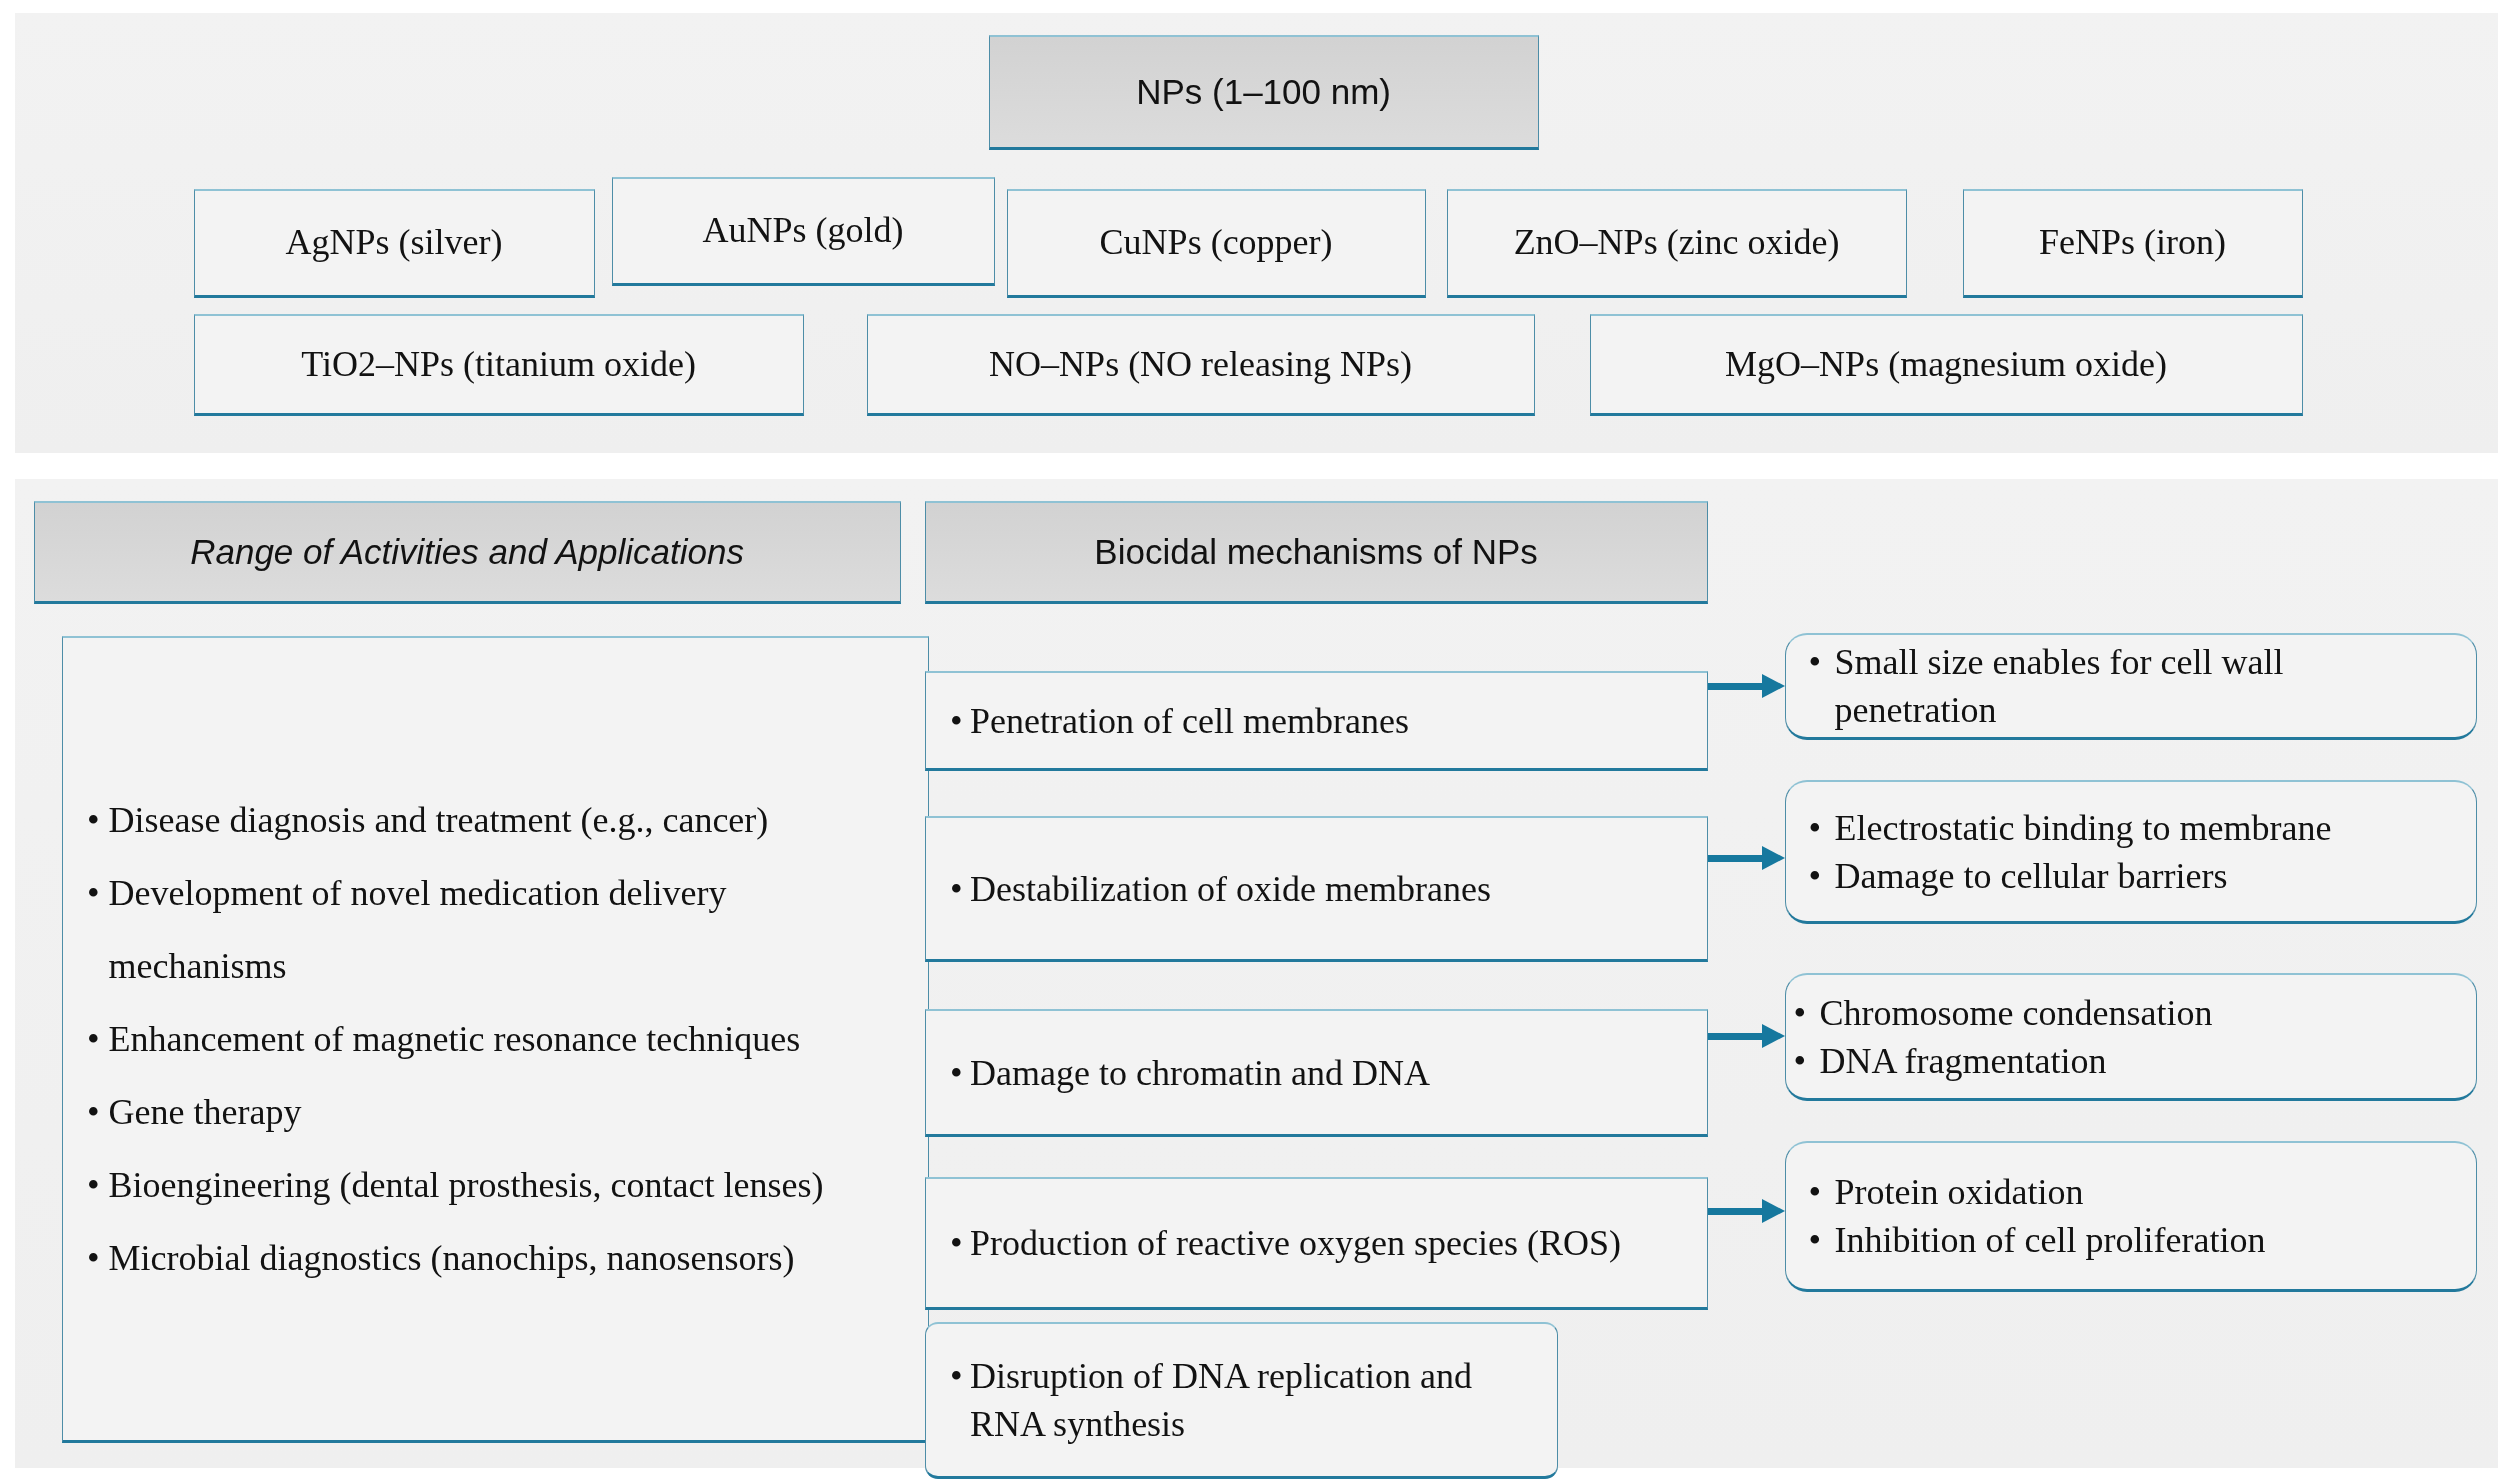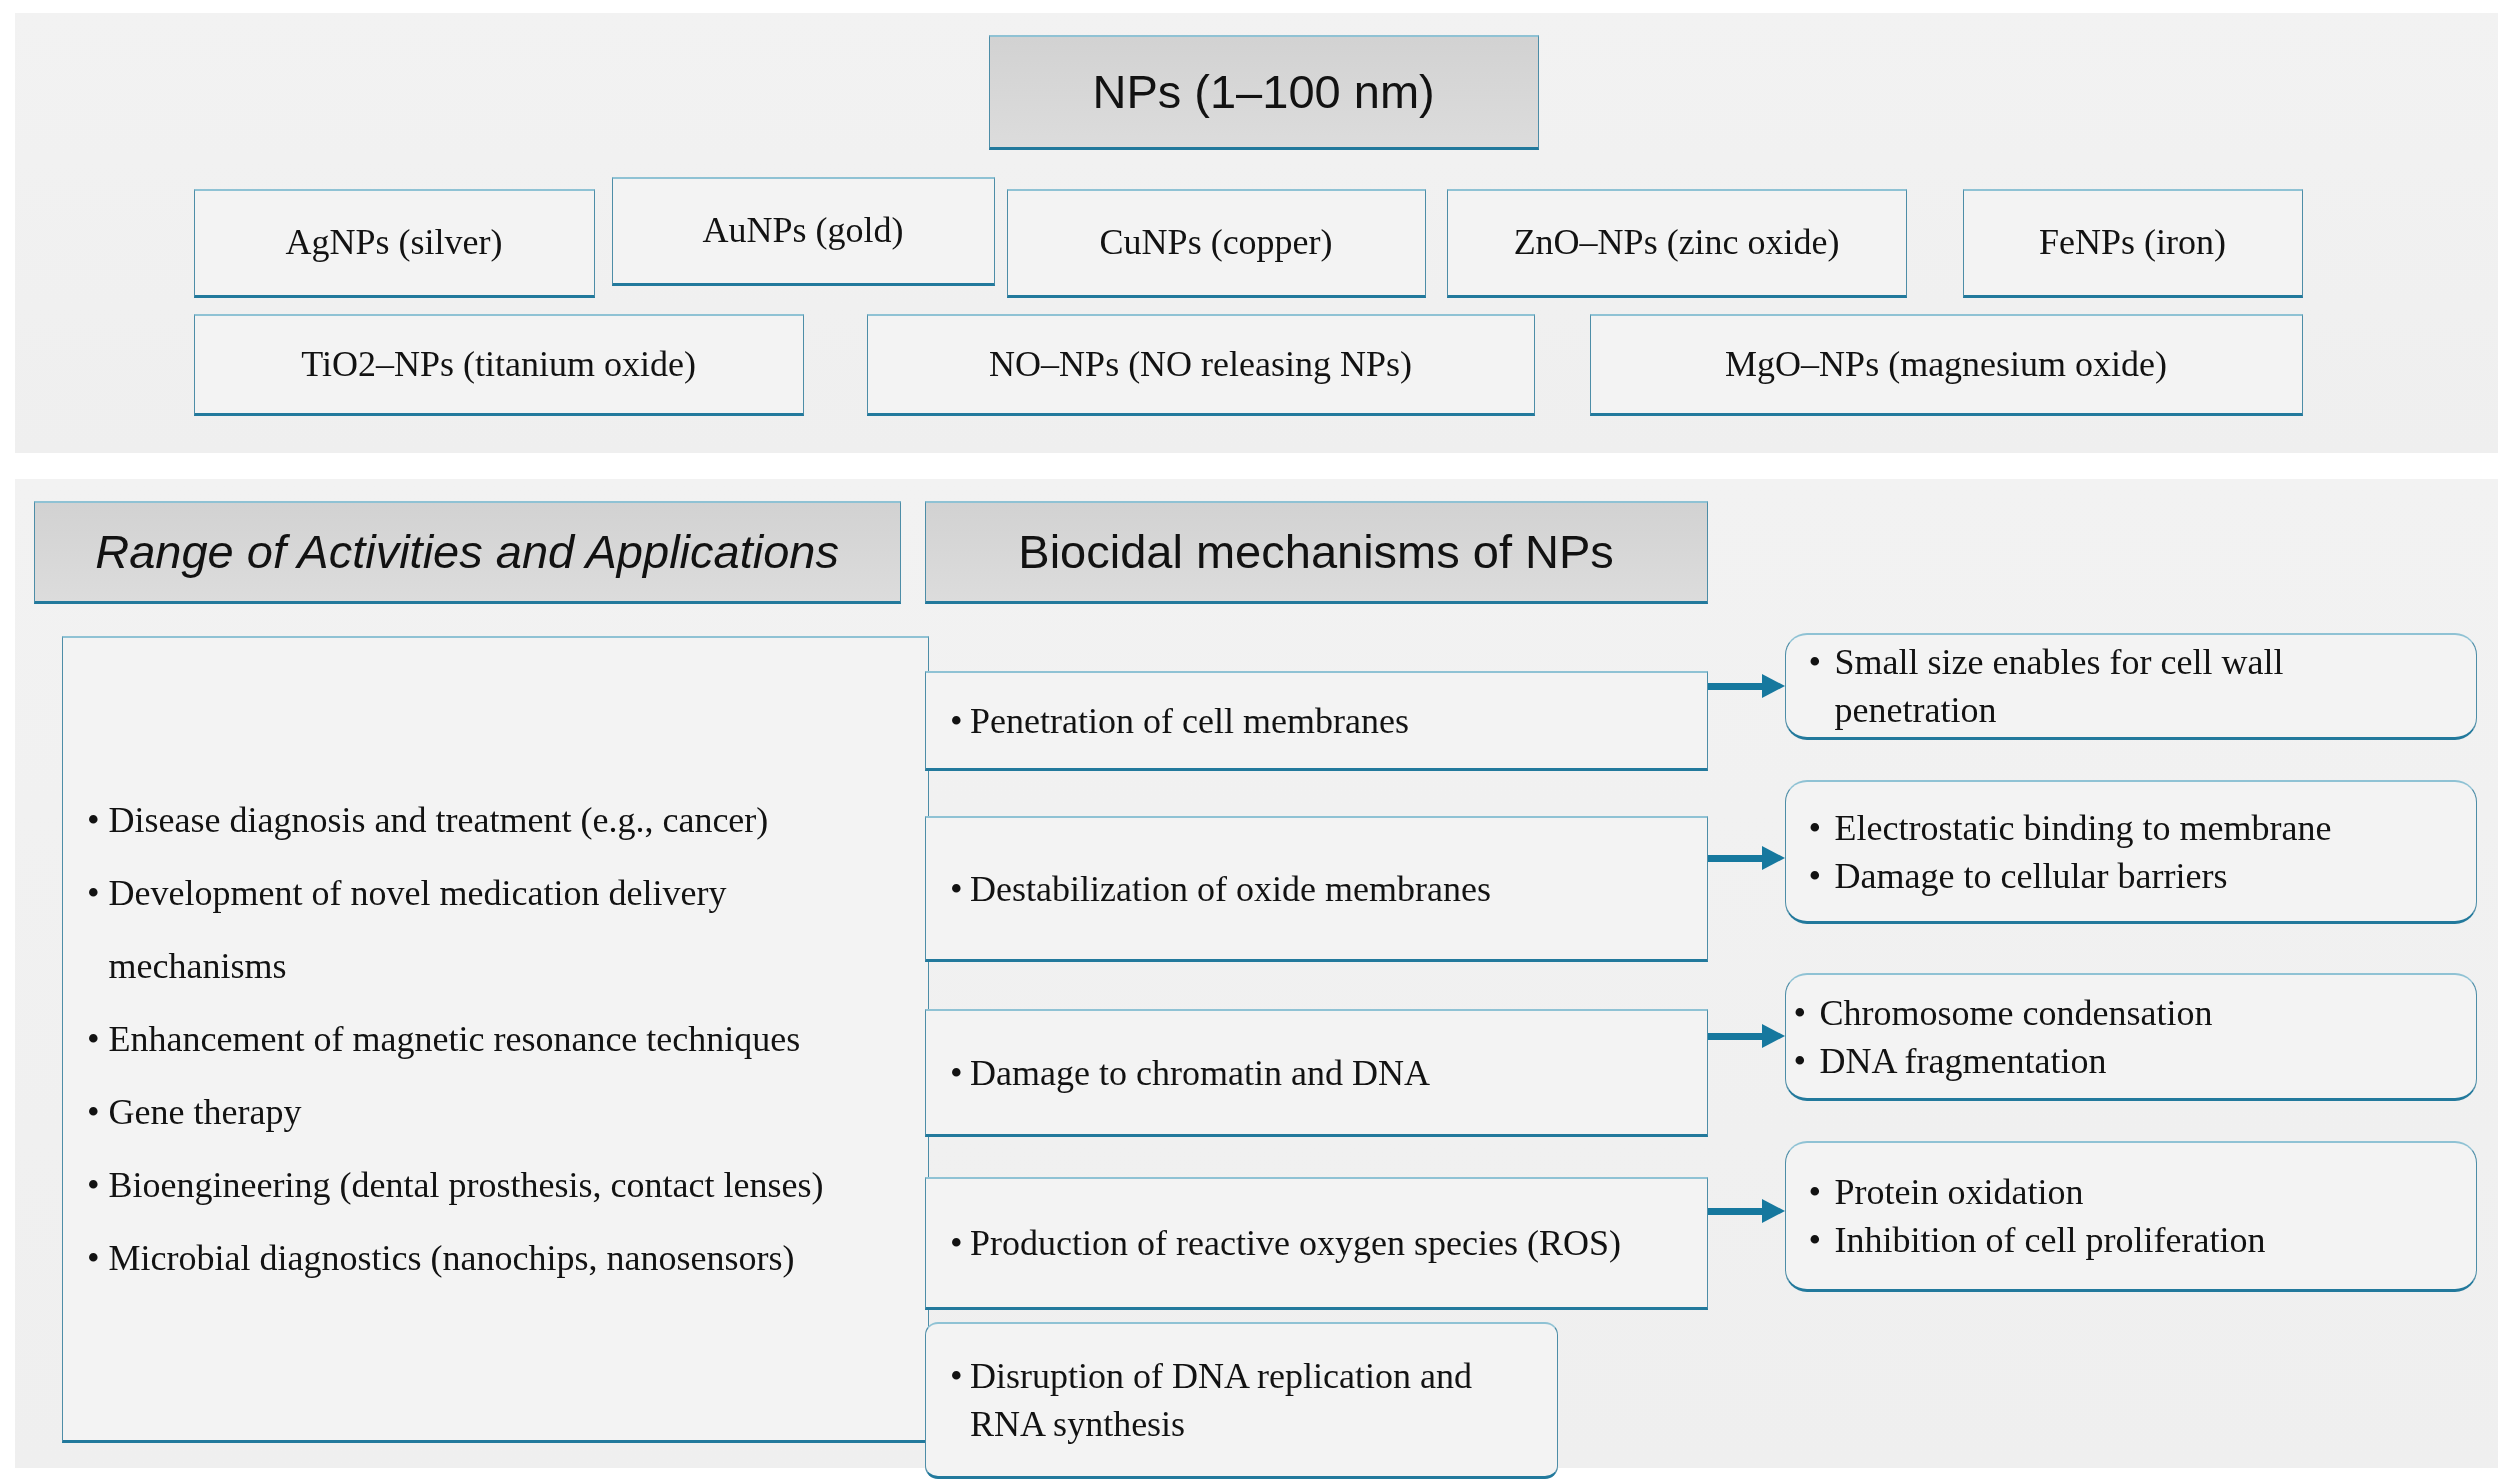--- a/index.html
+++ b/index.html
@@ -26,21 +26,21 @@
     border-bottom: 3.8px solid #22799c;
     display: flex;
     align-items: center;
   }
   .gray { background: linear-gradient(180deg, #d2d2d2 0%, #dcdcdc 100%); }
   .center { justify-content: center; text-align: center; }
 
   .serif-label { font-size: 36px; line-height: 1.15; }
   .sans-label  {
     font-family: "Liberation Sans", "DejaVu Sans", sans-serif;
-    font-size: 47px; line-height: 1.15;
+    font-size: 35px; line-height: 1.15;
   }
 
   ul.blist { list-style: none; margin: 0; padding: 0; width: 100%; }
   ul.blist li { position: relative; font-size: 36px; }
   ul.blist li::before { content: "\2022"; position: absolute; left: 0; }
 
   
   #apps-box { padding: 7.7px 46px 7.7px 24.5px; margin-left: 28px; }
   #apps-box li { padding-left: 21.5px; line-height: 73px; max-width: 724px; }
 

